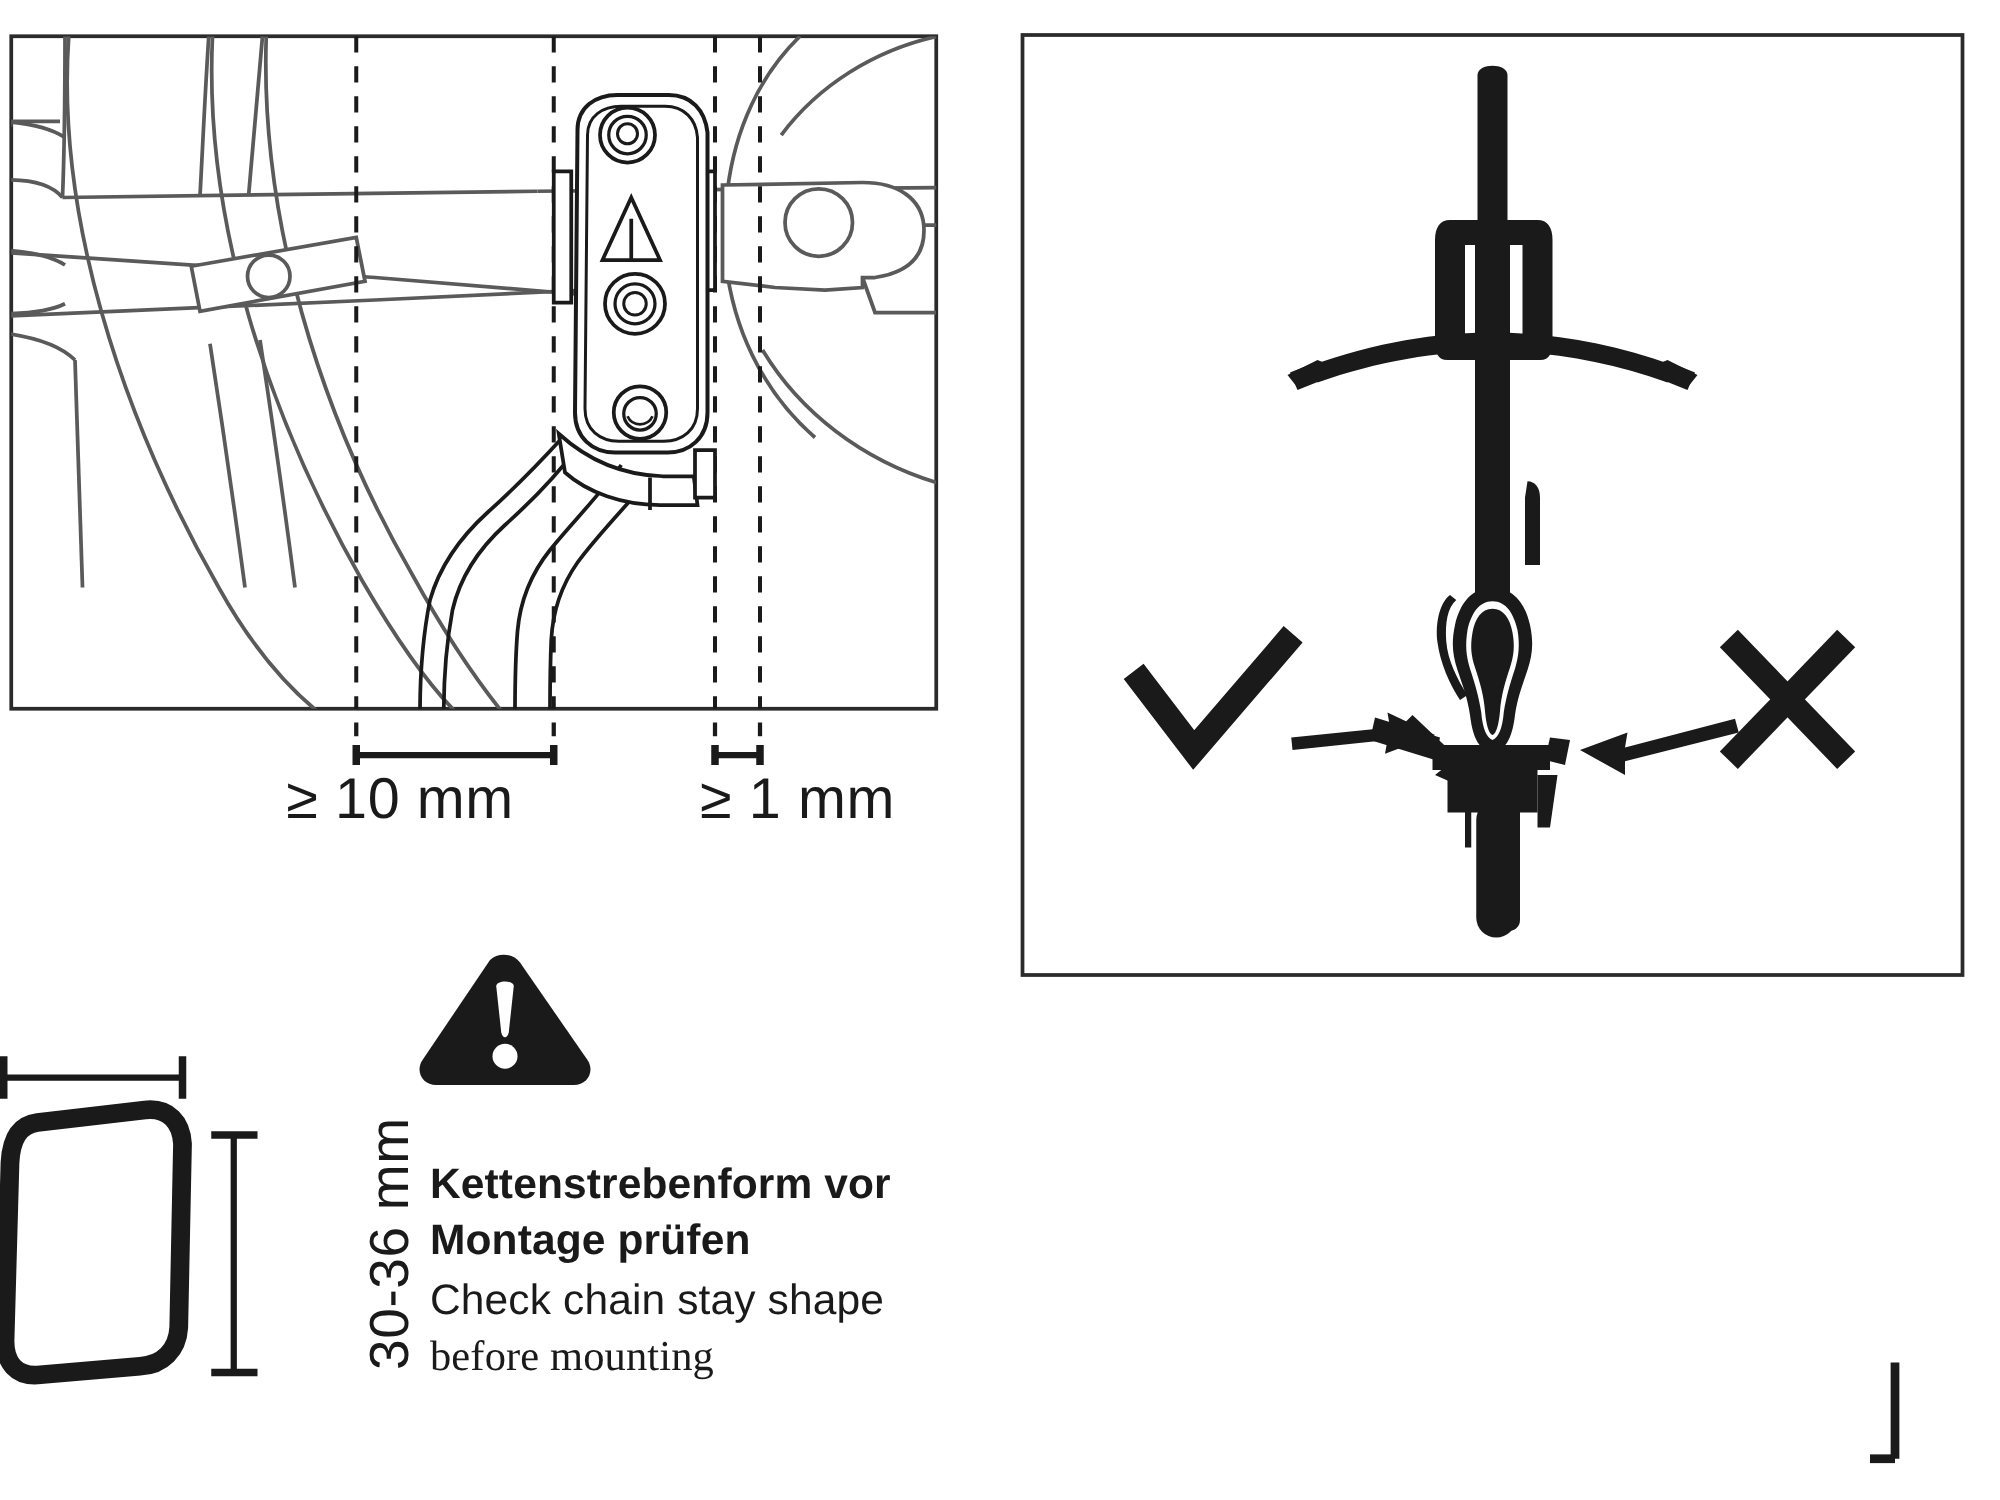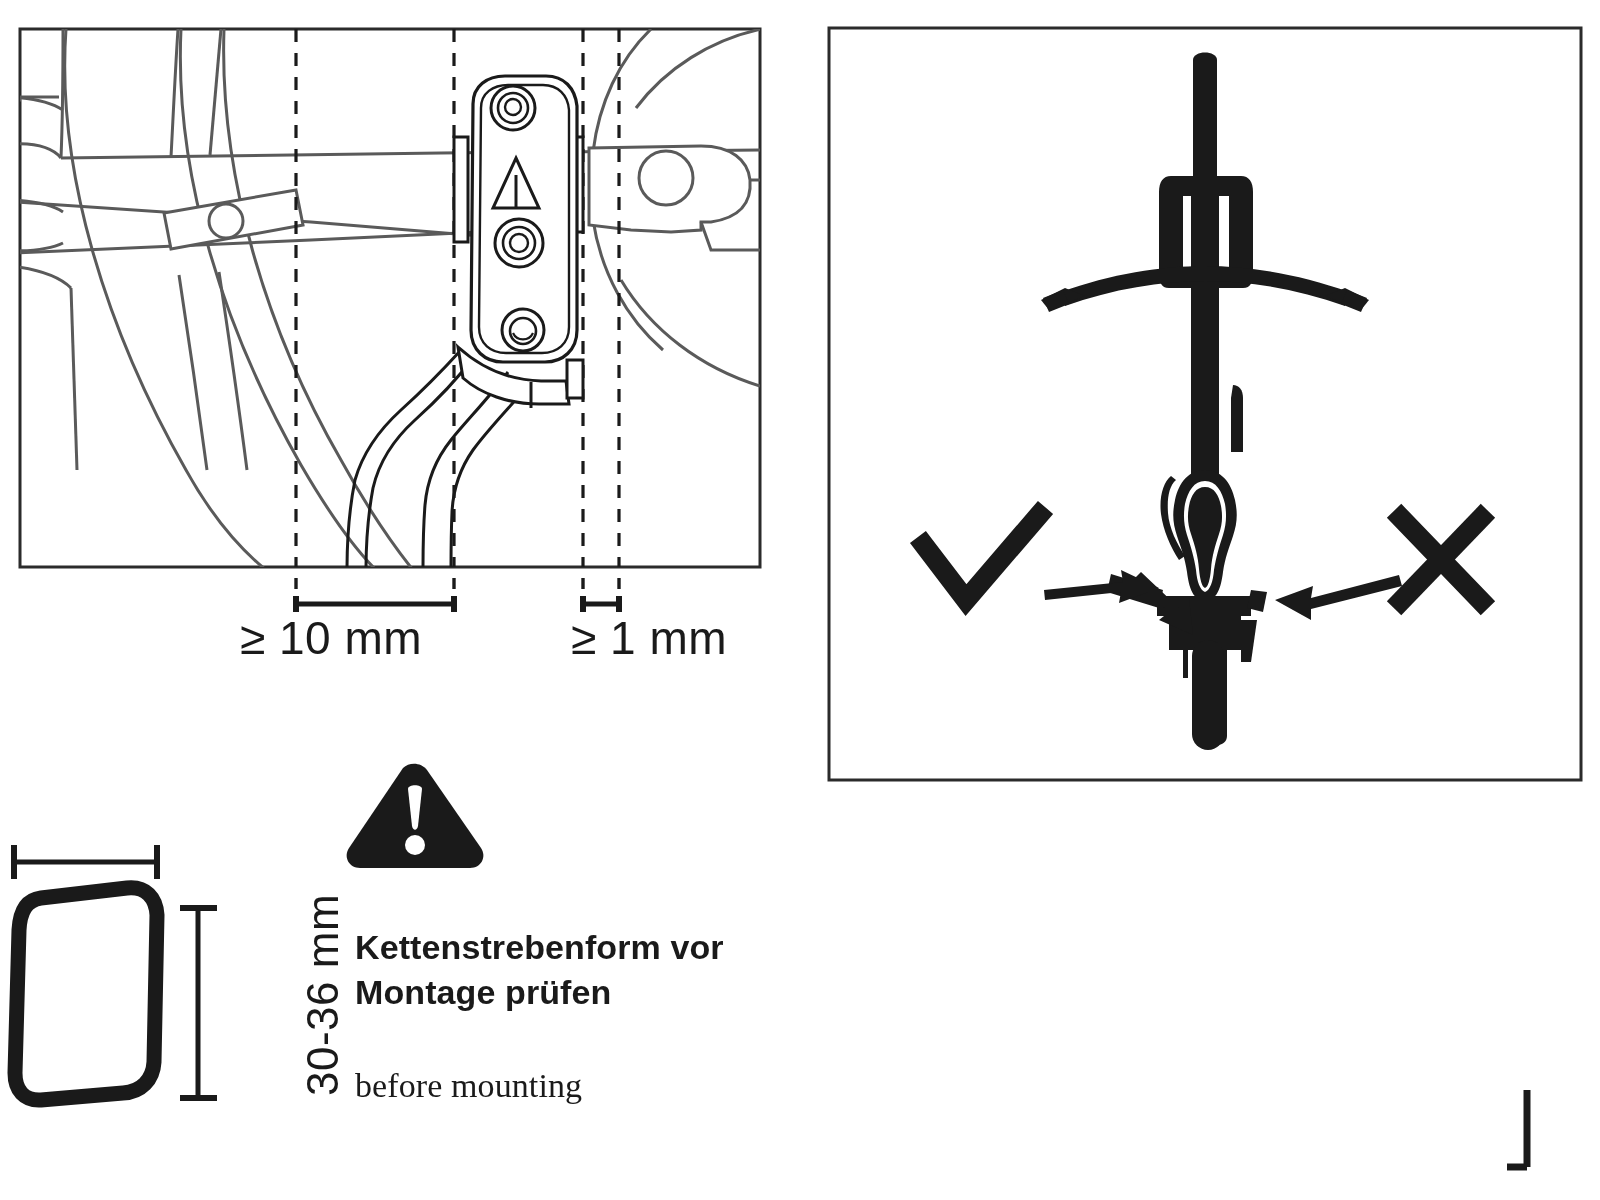--- a/index.html
+++ b/index.html
@@ -10,21 +10,21 @@
   body {
     width: 1600px;
     height: 1200px;
     position: relative;
     overflow: hidden;
     font-family: "Liberation Sans", sans-serif;
     color: #1a1a1a;
   }
   #stage {
     position: absolute;
-    left: 11px; top: 0;
+    left: 0; top: 0;
     width: 1376px;
     height: 1200px;
     border-radius: 29px;
   }
   svg.layer {
     position: absolute;
     left: 0; top: 0;
     width: 1600px;
     height: 1200px;
     overflow: visible;
@@ -268,20 +268,21 @@
     <path d="M 392 768 C 398 762 410 762 416 770
              L 470 848 C 476 857 470 868 459 868
              L 349 868 C 338 868 332 857 338 848 Z" fill="#1a1a1a"></path>
     <path d="M 397 789 C 397 784 411 784 411 789
              L 407 826 C 406 831 402 831 401 826 Z" fill="#ffffff"></path>
     <circle cx="404" cy="845" r="10" fill="#ffffff"></circle>
   </svg>
 
   <div class="txt note-de" style="left:344px; top:970px;">Montage prüfen</div>
   <div class="txt note-de" style="left:344px; top:925px;">Kettenstrebenform vor</div>
+  <div class="txt note-en" style="left:344px; top:1018px;">Check chain stay shape</div>
   <div class="txt note-en" style="left:344px; top:1063px;font-family:Liberation Serif, serif;">before mounting</div>
 
   <svg class="layer" viewBox="0 0 1600 1200">
     <defs>
       <clipPath id="rightClip">
         <rect x="818" y="28" width="752" height="752"></rect>
       </clipPath>
     </defs>
 
     <rect x="818" y="28" width="752" height="752" fill="#ffffff" stroke="#2b2b2b" stroke-width="3"></rect>

